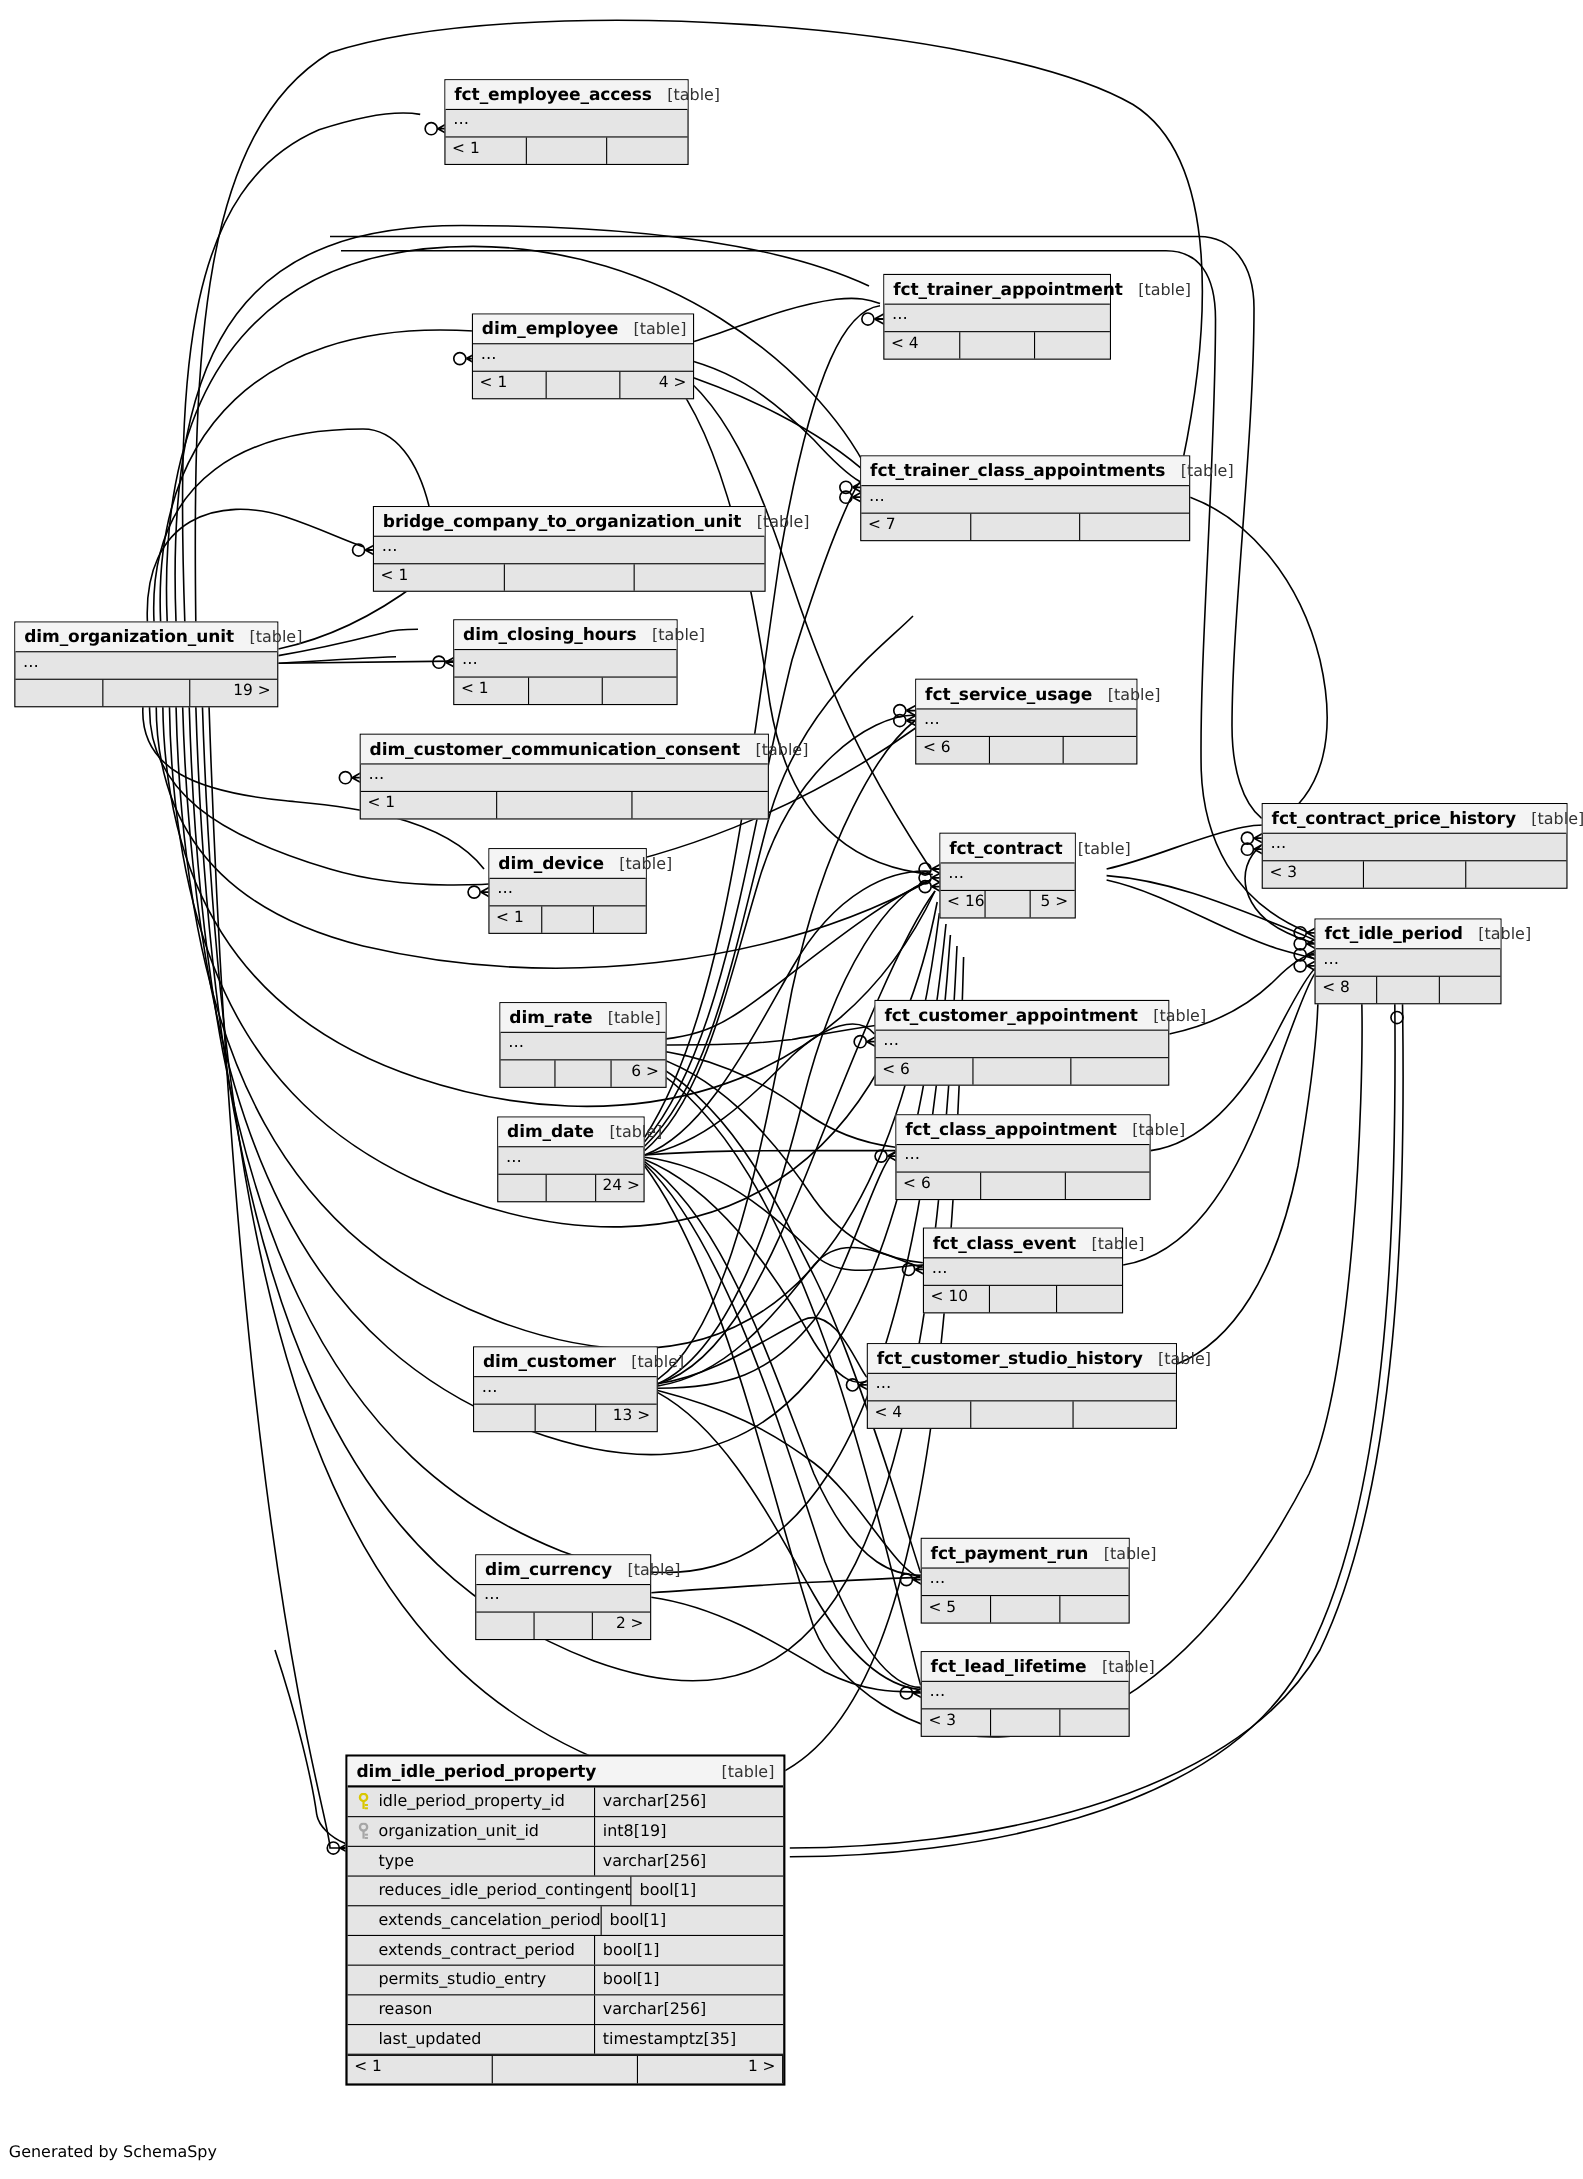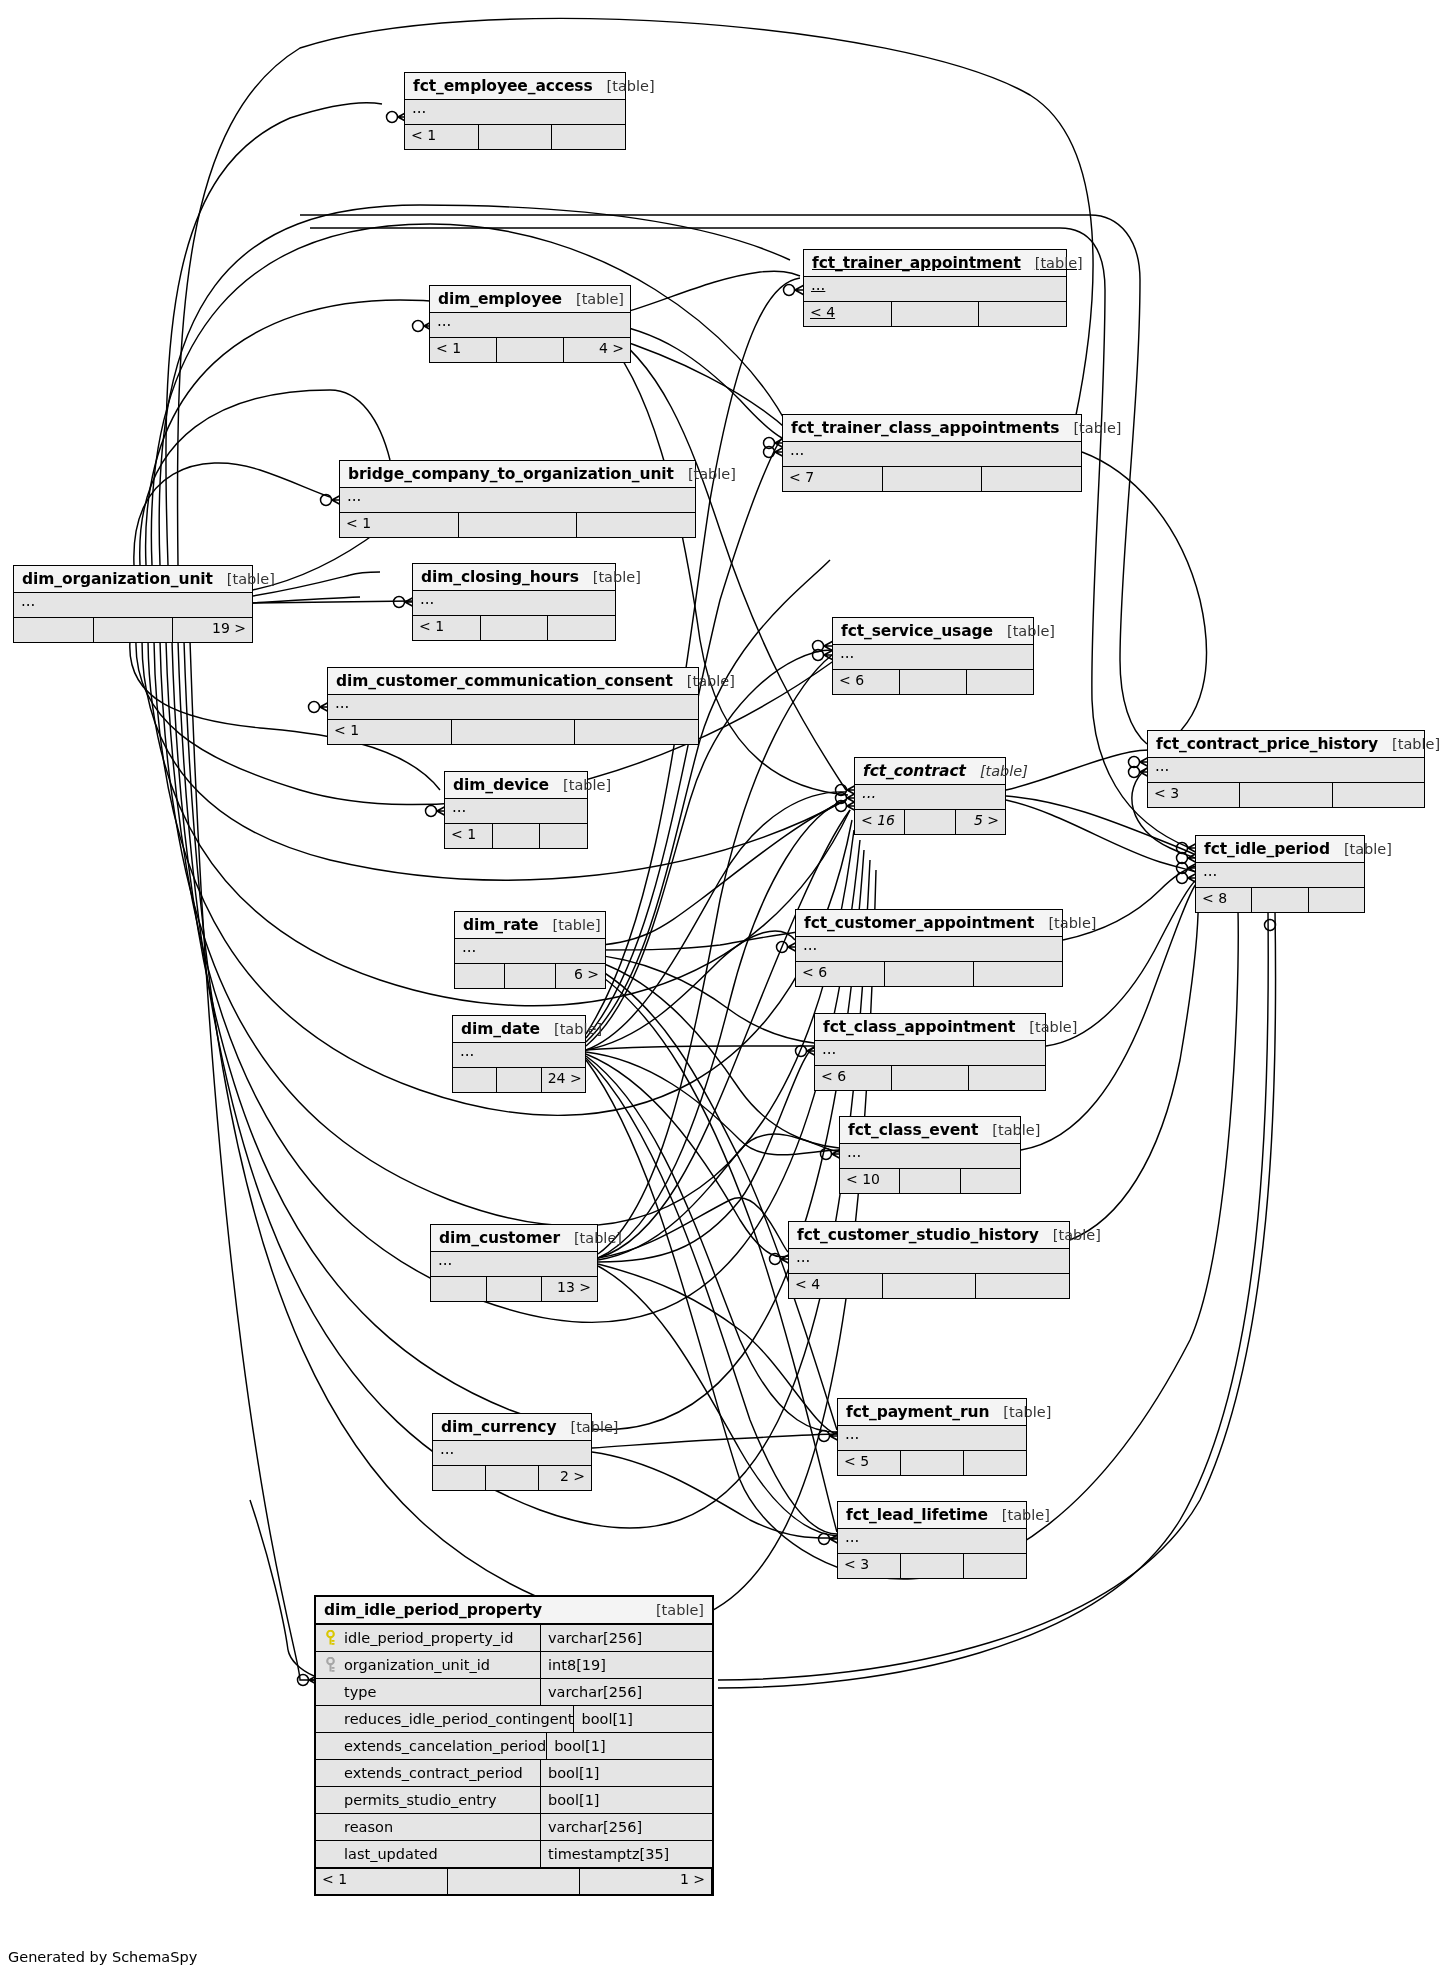--- a/index.html
+++ b/index.html
@@ -334,21 +334,21 @@
       <span class="ttag">[table]</span>
     </div>
     <div class="node-ellipsis">...</div>
     <div class="node-footer">
       <div class="cell">&lt; 1</div>
       <div class="cell"></div>
       <div class="cell right"></div>
     </div>
   </div>
 
-  <div class="node" style="left:803px; top:249px; width:264px;text-decoration:underline;">
+  <div class="node" style="left:803px; top:249px; width:207px;">
     <div class="node-title">
       <span class="tname">fct_trainer_appointment</span>
       <span class="ttag">[table]</span>
     </div>
     <div class="node-ellipsis">...</div>
     <div class="node-footer">
       <div class="cell">&lt; 4</div>
       <div class="cell"></div>
       <div class="cell right"></div>
     </div>
@@ -451,21 +451,21 @@
       <span class="ttag">[table]</span>
     </div>
     <div class="node-ellipsis">...</div>
     <div class="node-footer">
       <div class="cell">&lt; 3</div>
       <div class="cell"></div>
       <div class="cell right"></div>
     </div>
   </div>
 
-  <div class="node" style="left:854px; top:757px; width:152px;font-style:italic;">
+  <div class="node" style="left:854px; top:757px; width:124px;">
     <div class="node-title">
       <span class="tname">fct_contract</span>
       <span class="ttag">[table]</span>
     </div>
     <div class="node-ellipsis">...</div>
     <div class="node-footer">
       <div class="cell">&lt; 16</div>
       <div class="cell"></div>
       <div class="cell right">5 &gt;</div>
     </div>

